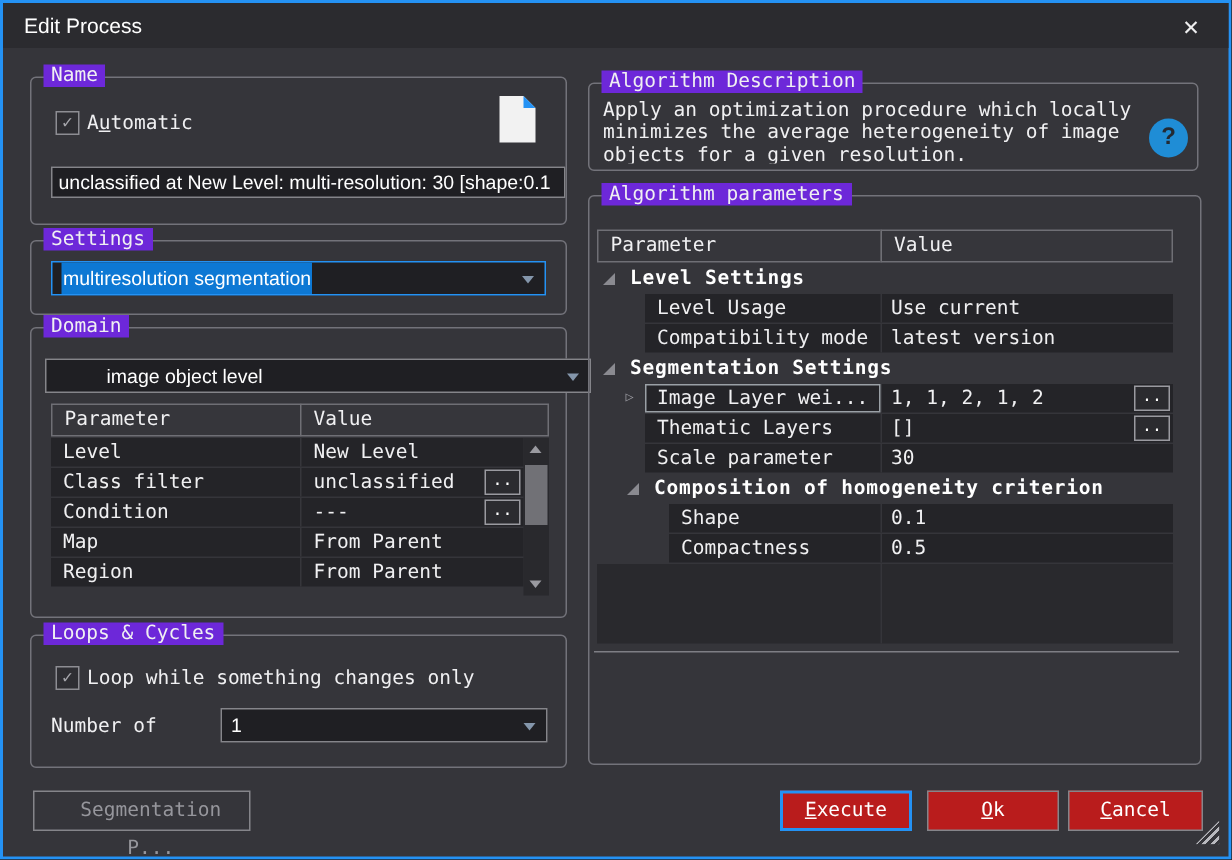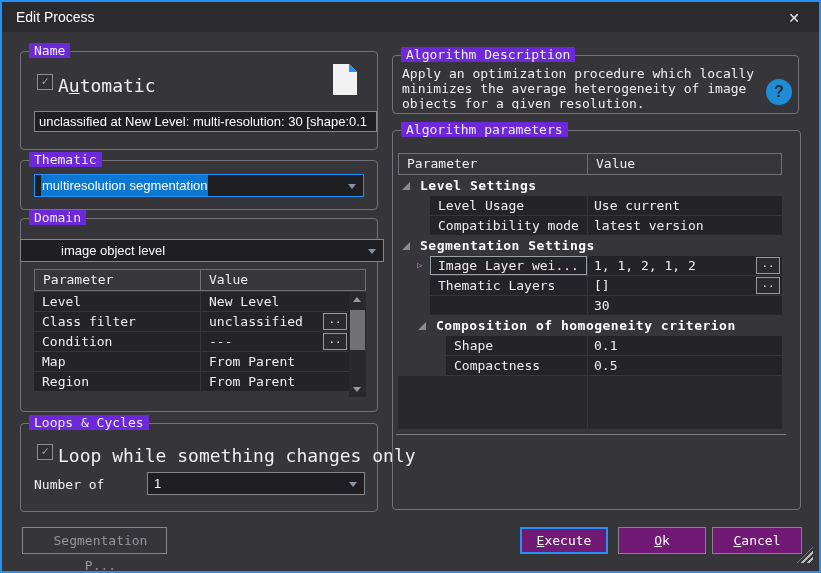--- a/index.html
+++ b/index.html
@@ -12,32 +12,32 @@
   .titlebar{position:absolute;left:2px;top:2px;right:2px;height:30px;background:#2b2b2f;}
   .title{position:absolute;left:14px;top:7px;font-family:"Liberation Sans",sans-serif;font-size:14px;color:#ffffff;}
   .close{position:absolute;right:14px;top:6px;width:22px;height:20px;text-align:center;line-height:20px;
          font-family:"Liberation Sans",sans-serif;font-size:14px;color:#eeeeef;cursor:pointer;}
   
   .group{position:absolute;border:1px solid #73737a;border-radius:4px;}
   .group-label{position:absolute;top:-9px;left:8px;background:#6d28d9;padding:0 5px;font-size:13px;white-space:nowrap;color:#f0f0f2;}
   
   .checkbox{position:absolute;width:14px;height:14px;background:#2e2e33;border:1px solid #8d8d93;
             color:#a6a6ac;font-size:12px;line-height:13px;text-align:center;}
-  .cb-label{position:absolute;font-size:18px;white-space:nowrap;}
+  .cb-label{position:absolute;font-size:13px;white-space:nowrap;}
   .input{position:absolute;background:#1f1f23;border:1px solid #85858a;color:#ffffff;
          font-family:"Liberation Sans",sans-serif;font-size:13px;line-height:19px;padding:0 4px;
          white-space:nowrap;overflow:hidden;}
   .combo{position:absolute;background:#1f1f23;border:1px solid #85858a;color:#ffffff;
          font-family:"Liberation Sans",sans-serif;font-size:13px;line-height:21px;padding:0 6px;
          white-space:nowrap;overflow:hidden;}
   .combo.focused{border-color:#2492f4;}
   .combo .arrow{position:absolute;right:7px;top:9px;width:0;height:0;
          border-left:4px solid transparent;border-right:4px solid transparent;border-top:5px solid #8496ab;}
   .combo .sel{background:#0d78d4;padding:4px 1px;}
-  .btn{position:absolute;border:1px solid #85858a;background:#701a75;color:#ffffff;
+  .btn{position:absolute;border:1px solid #85858a;background:#b91c1c;color:#ffffff;
        font-family:"DejaVu Sans Mono",monospace;font-size:13px;text-align:center;box-sizing:border-box;cursor:pointer;}
   .btn.default{border:2px solid #2492f4;}
   .btn.disabled{color:#96969c;background:transparent;border-color:#85858a;cursor:default;}
   .btn u{text-decoration:underline;}
   
   .thead{position:relative;height:22px;margin-bottom:1px;font-size:13px;}
   .hcell{position:absolute;top:0;height:20px;border:1px solid #6f6f75;background:#36363b;
          line-height:20px;padding-left:8px;box-sizing:content-box;}
   .dtable{position:absolute;}
   .drow{position:relative;height:19px;margin-bottom:1px;background:#242428;font-size:13px;line-height:19px;width:315px;}
@@ -94,31 +94,31 @@
   <span class="cb-label" style="left:58px;top:75px;">A<u>u</u>tomatic</span>
   <div class="doc-icon" style="left:332px;top:63px;width:26px;height:33px;">
     <svg width="26" height="33" viewBox="0 0 26 33">
       <path d="M1 1 h16 l8 8 v23 h-24 z" fill="#f2f2f2"></path>
       <path d="M17 1 l8 8 h-8 z" fill="#2492f4"></path>
     </svg>
   </div>
   <div class="input" style="left:34px;top:111px;width:333px;height:19px;">unclassified at New Level: multi-resolution: 30 [shape:0.1</div>
 
   <div class="group" style="left:20px;top:160px;width:356px;height:48px;">
-    <span class="group-label">Thematic</span>
+    <span class="group-label">Settings</span>
   </div>
   <div class="combo focused" style="left:34px;top:174px;width:316px;height:21px;">
     <span class="sel">multiresolution segmentation</span>
     <span class="arrow"></span>
   </div>
 
   <div class="group" style="left:20px;top:218px;width:356px;height:192px;">
     <span class="group-label">Domain</span>
   </div>
-  <div class="combo" style="left:20px;top:239px;width:316px;height:21px;padding-left:40px;">
+  <div class="combo" style="left:30px;top:239px;width:316px;height:21px;padding-left:40px;">
     <span>image object level</span>
     <span class="arrow"></span>
   </div>
   <div class="dtable" style="left:34px;top:269px;width:332px;height:128px;">
     <div class="thead">
       <span class="hcell" style="left:0;width:157px;">Parameter</span>
       <span class="hcell" style="left:166px;right:0;">Value</span>
     </div>
     <div>
         <div class="drow">
@@ -213,20 +213,21 @@
         <div class="prow leaf">
           <div class="strip" style="left: 32px;"></div>
           <div class="vline"></div>
           <div class="ptext" style="left: 40px;">Thematic Layers</div>
           <div class="vtext">[]</div>
           <div class="ell">..</div>
         </div>
         <div class="prow leaf">
           <div class="strip" style="left: 32px;"></div>
           <div class="vline"></div>
+          <div class="ptext" style="left: 40px;">Scale parameter</div>
           <div class="vtext">30</div>
         </div>
         <div class="prow grouprow">
           <div class="tri-exp" style="left: 20px;"></div>
           <div class="ptext" style="left: 38px;">Composition of homogeneity criterion</div>
         </div>
         <div class="prow leaf">
           <div class="strip" style="left: 48px;"></div>
           <div class="vline"></div>
           <div class="ptext" style="left: 56px;">Shape</div>

